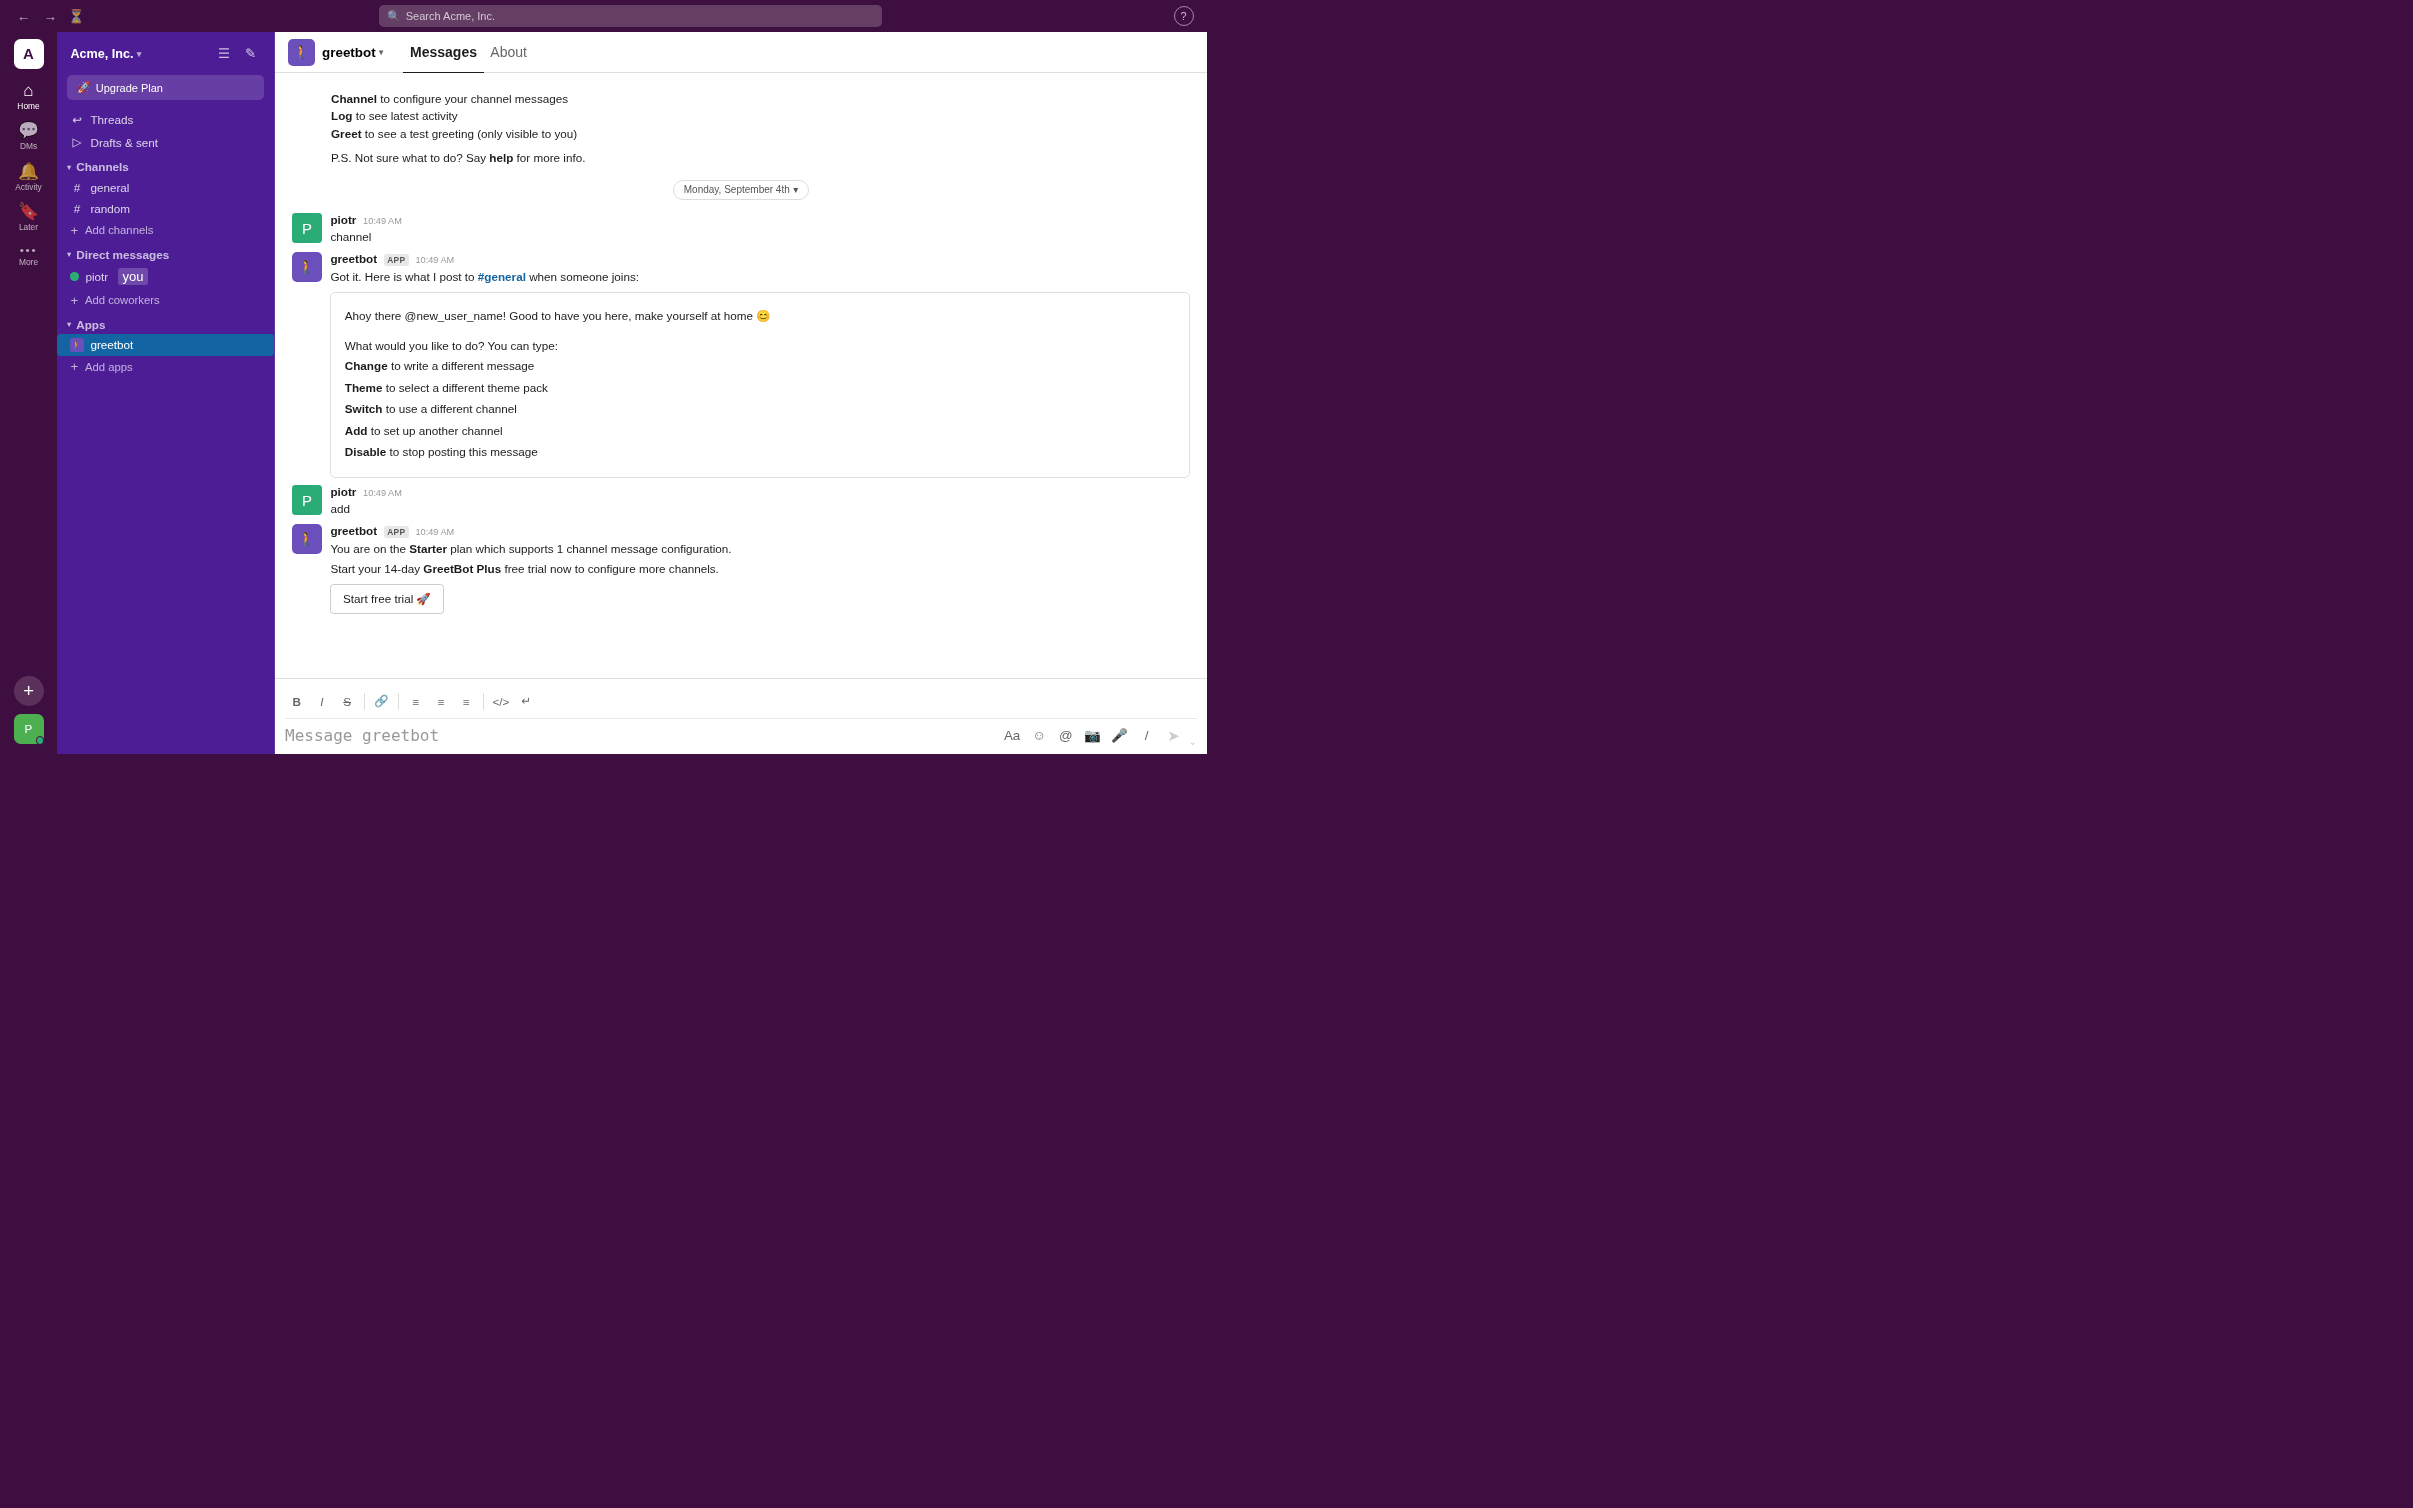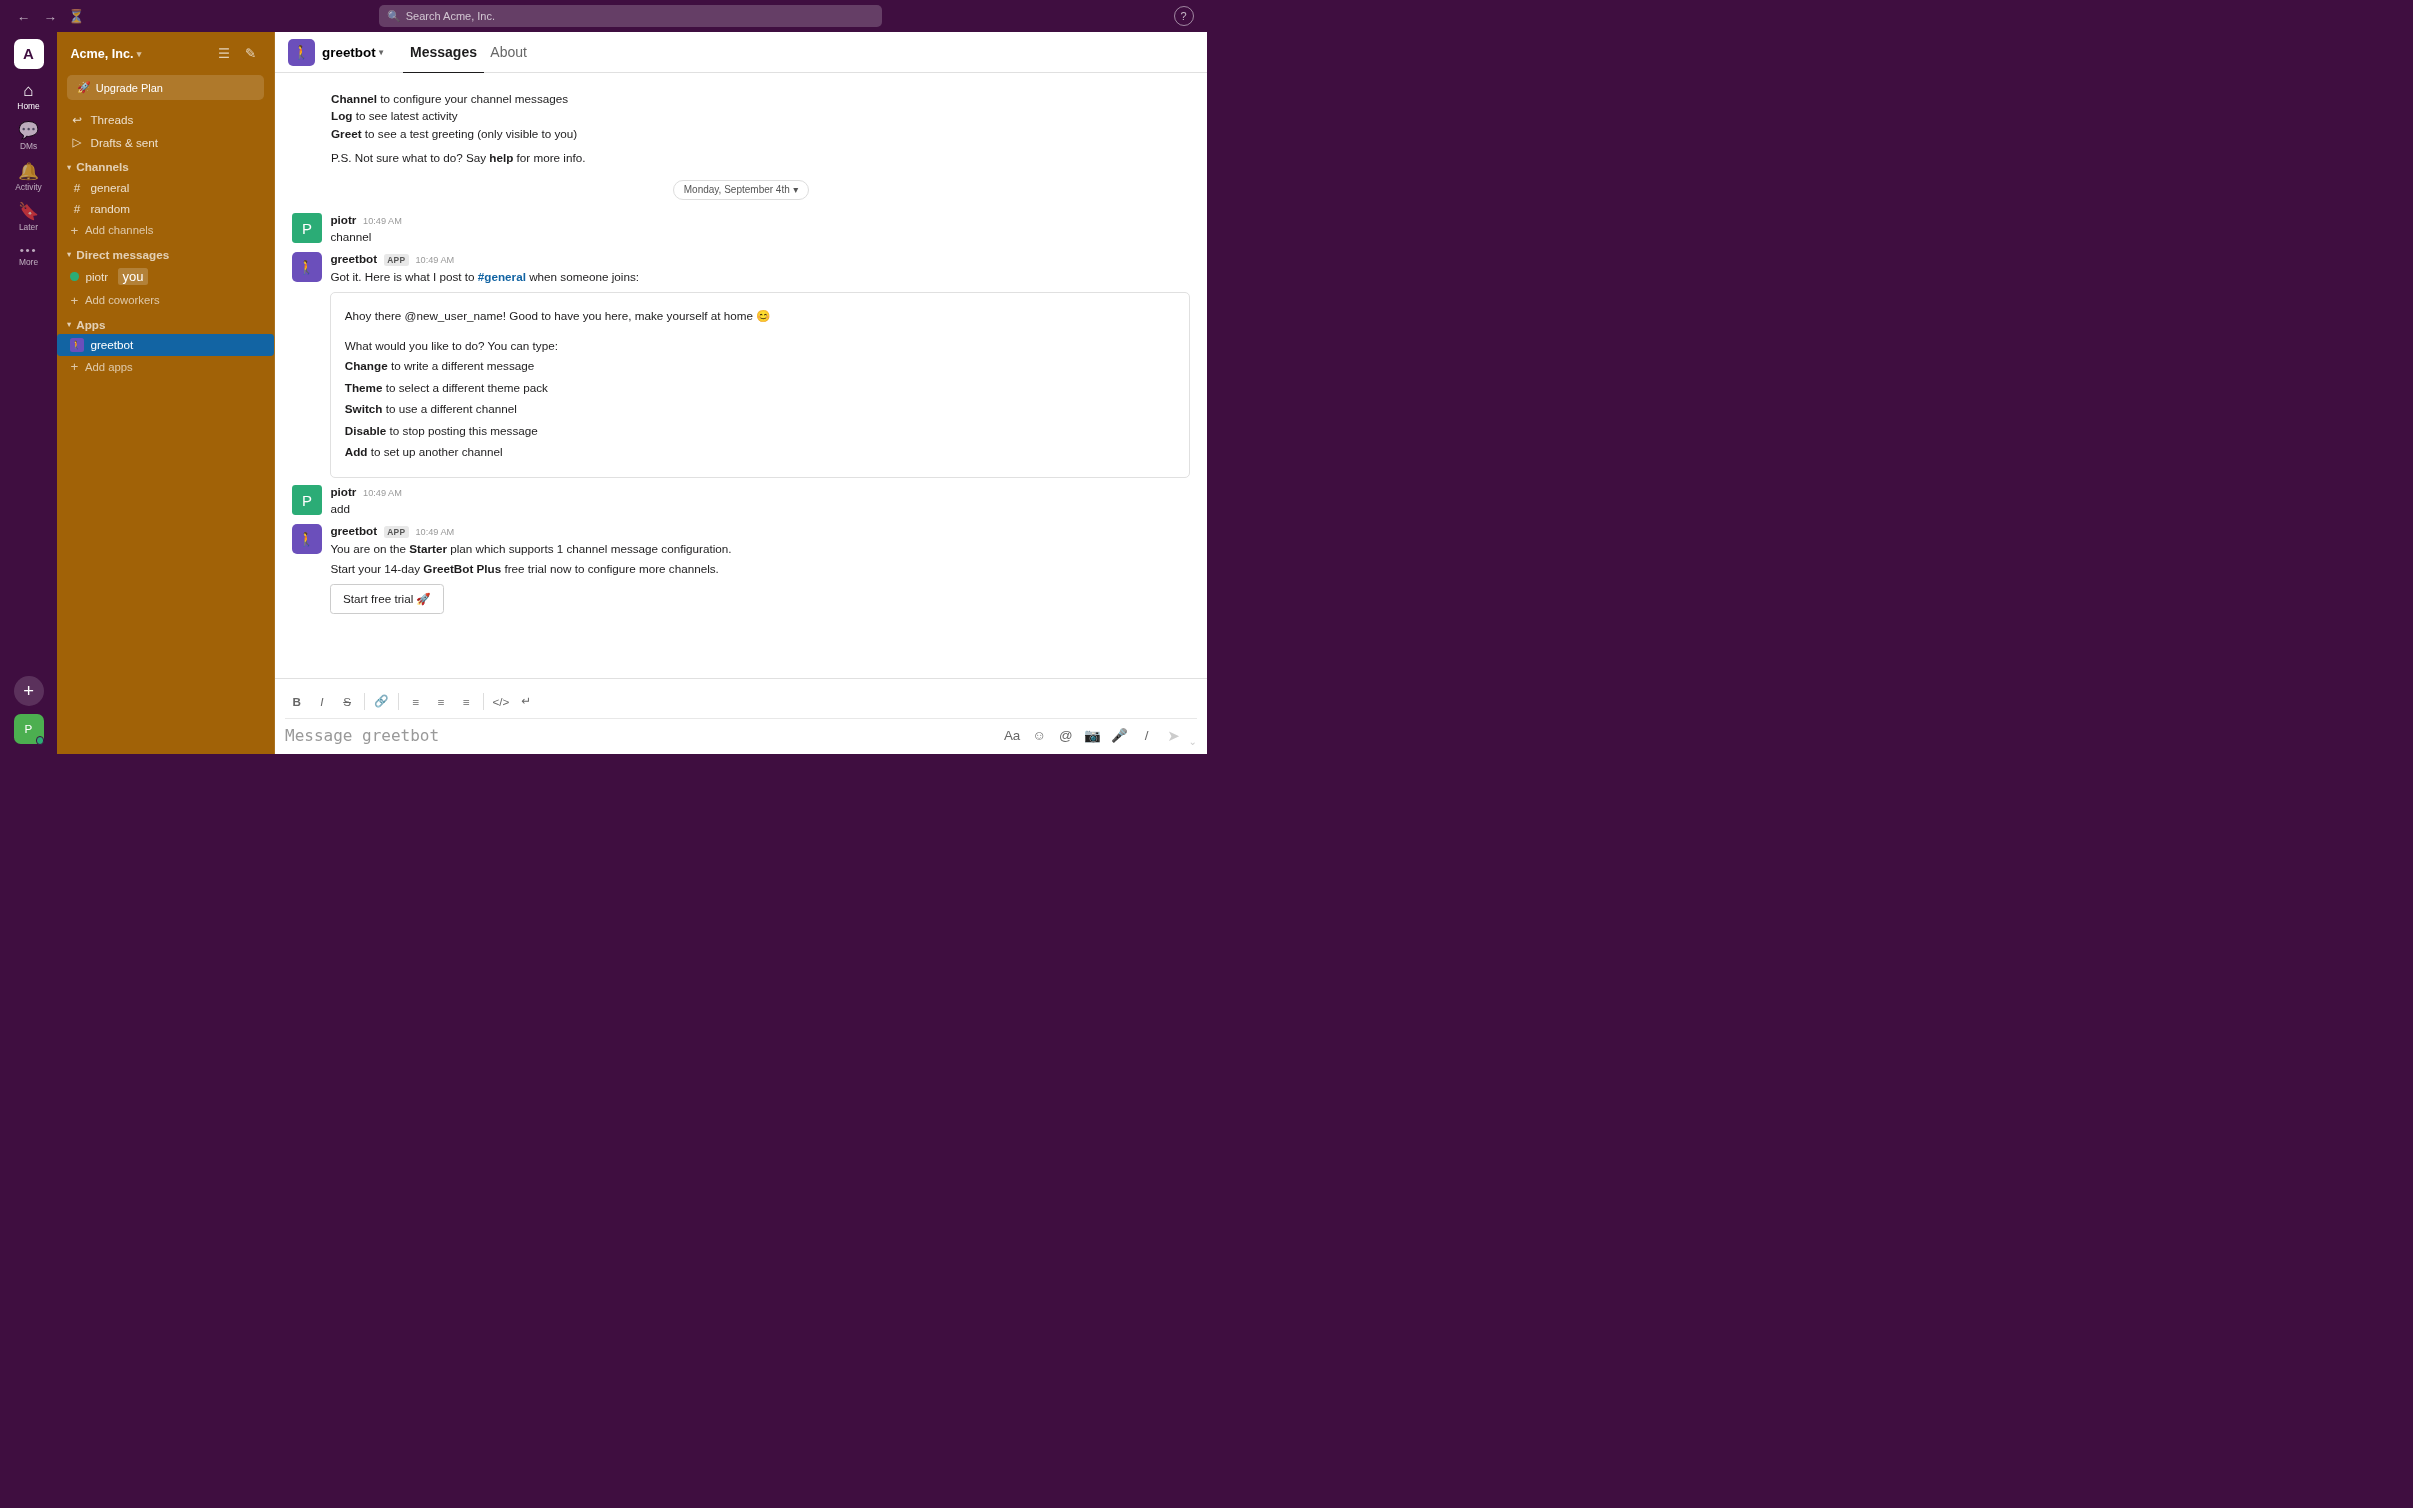--- a/index.html
+++ b/index.html
@@ -71,21 +71,21 @@
       display: flex; align-items: center; justify-content: center; color: white;
       font-size: 11.7px; cursor: pointer; position: relative; margin-bottom: 3.4px;
     }
     .user-status-dot {
       width: 8.4px; height: 8.4px; background: #2BAC76; border-radius: 50%;
       border: 1.7px solid #3f0e40; position: absolute; bottom: -0.8px; right: -0.8px;
     }
 
     
     .sidebar {
-      width: 218px; background: #a16207; color: white; display: flex; flex-direction: column;
+      width: 218px; background: #4c1d95; color: white; display: flex; flex-direction: column;
       border-right: 0.8px solid rgba(255,255,255,0.1); flex-shrink: 0; padding-top: 0;
     }
     .sidebar-header {
       display: flex; align-items: center; justify-content: space-between;
       padding: 10px 13.4px 6.7px; height: 40px;
     }
     .workspace-name {
       font-weight: 700; font-size: 12.6px; color: white; cursor: pointer;
       display: flex; align-items: center; gap: 3.4px;
     }
@@ -426,22 +426,22 @@
           </div>
           <div class="bot-message-box">
             <div class="greeting-text">
               Ahoy there @new_user_name! Good to have you here, make yourself at home 😊
             </div>
             <div>What would you like to do? You can type:</div>
             <ul class="bot-options-list">
               <li><strong>Change</strong> to write a different message</li>
               <li><strong>Theme</strong> to select a different theme pack</li>
               <li><strong>Switch</strong> to use a different channel</li>
+              <li><strong>Add</strong> to set up another channel</li>
               <li><strong>Disable</strong> to stop posting this message</li>
-              <li><strong>Add</strong> to set up another channel</li>
             </ul>
           </div>
         </div>
       </div>
 
       <div class="message-row">
         <div class="avatar piotr-av">P</div>
         <div class="message-content">
           <div class="message-header">
             <span class="message-sender">piotr</span>

